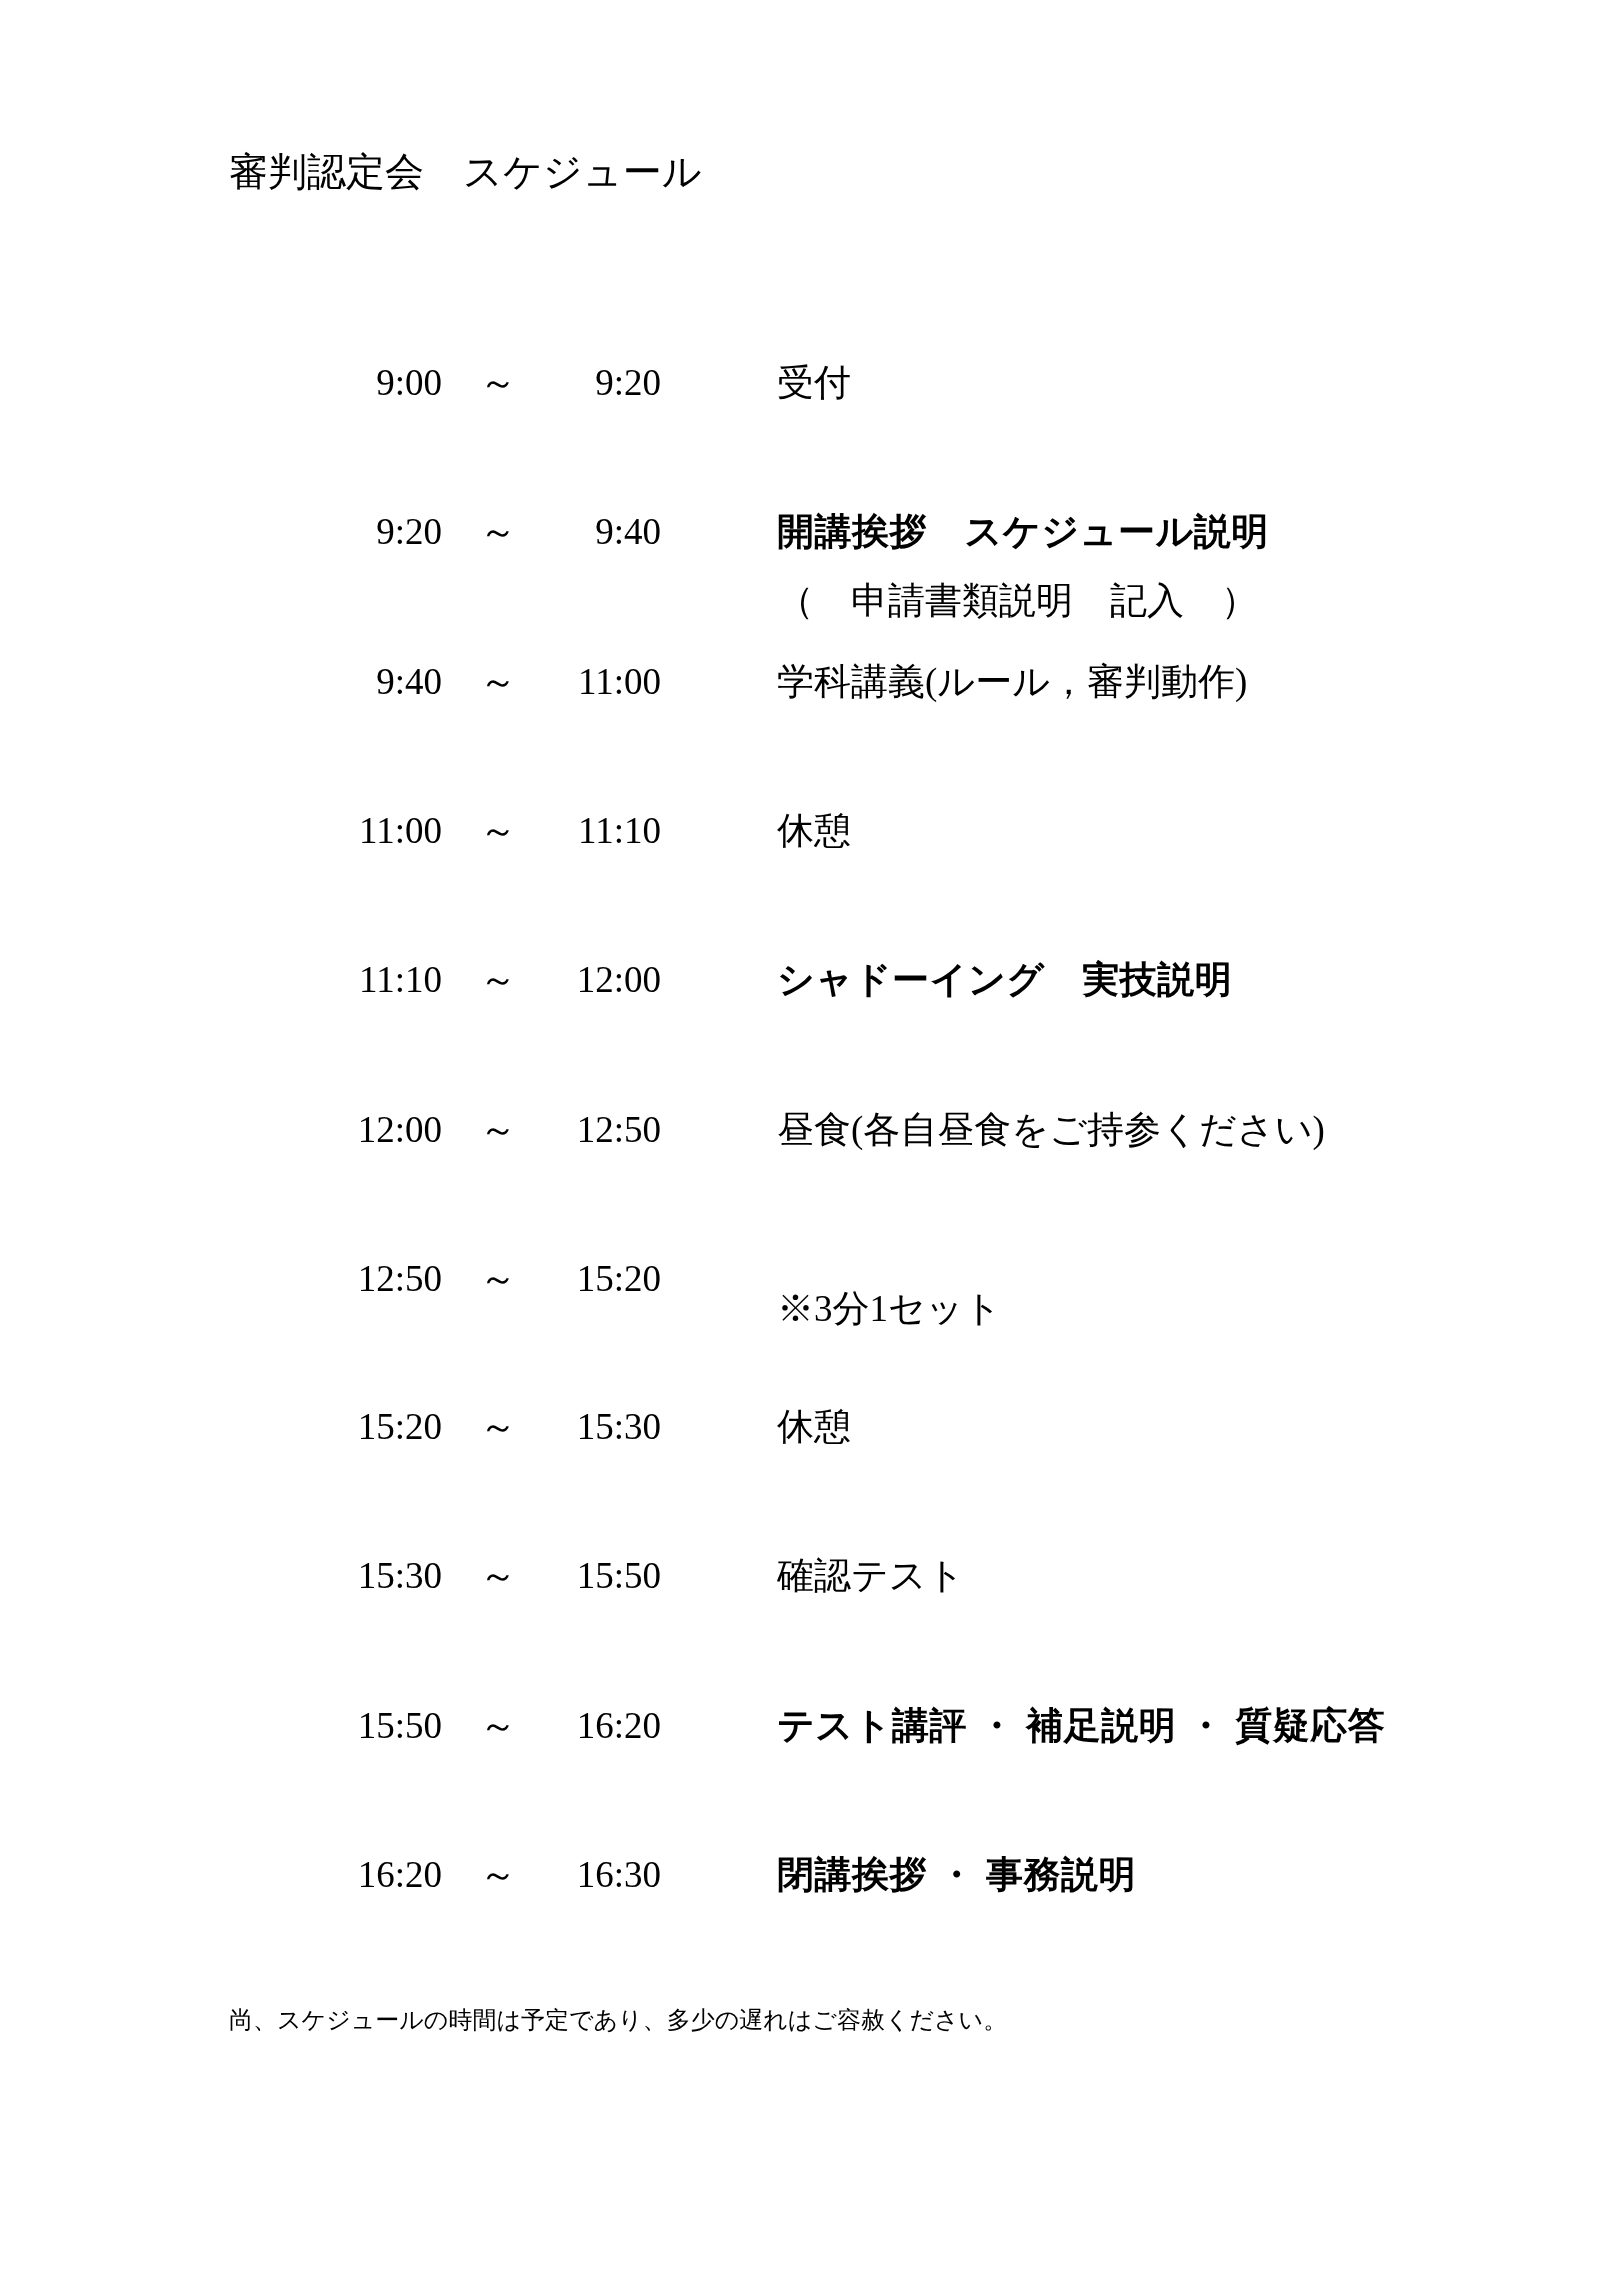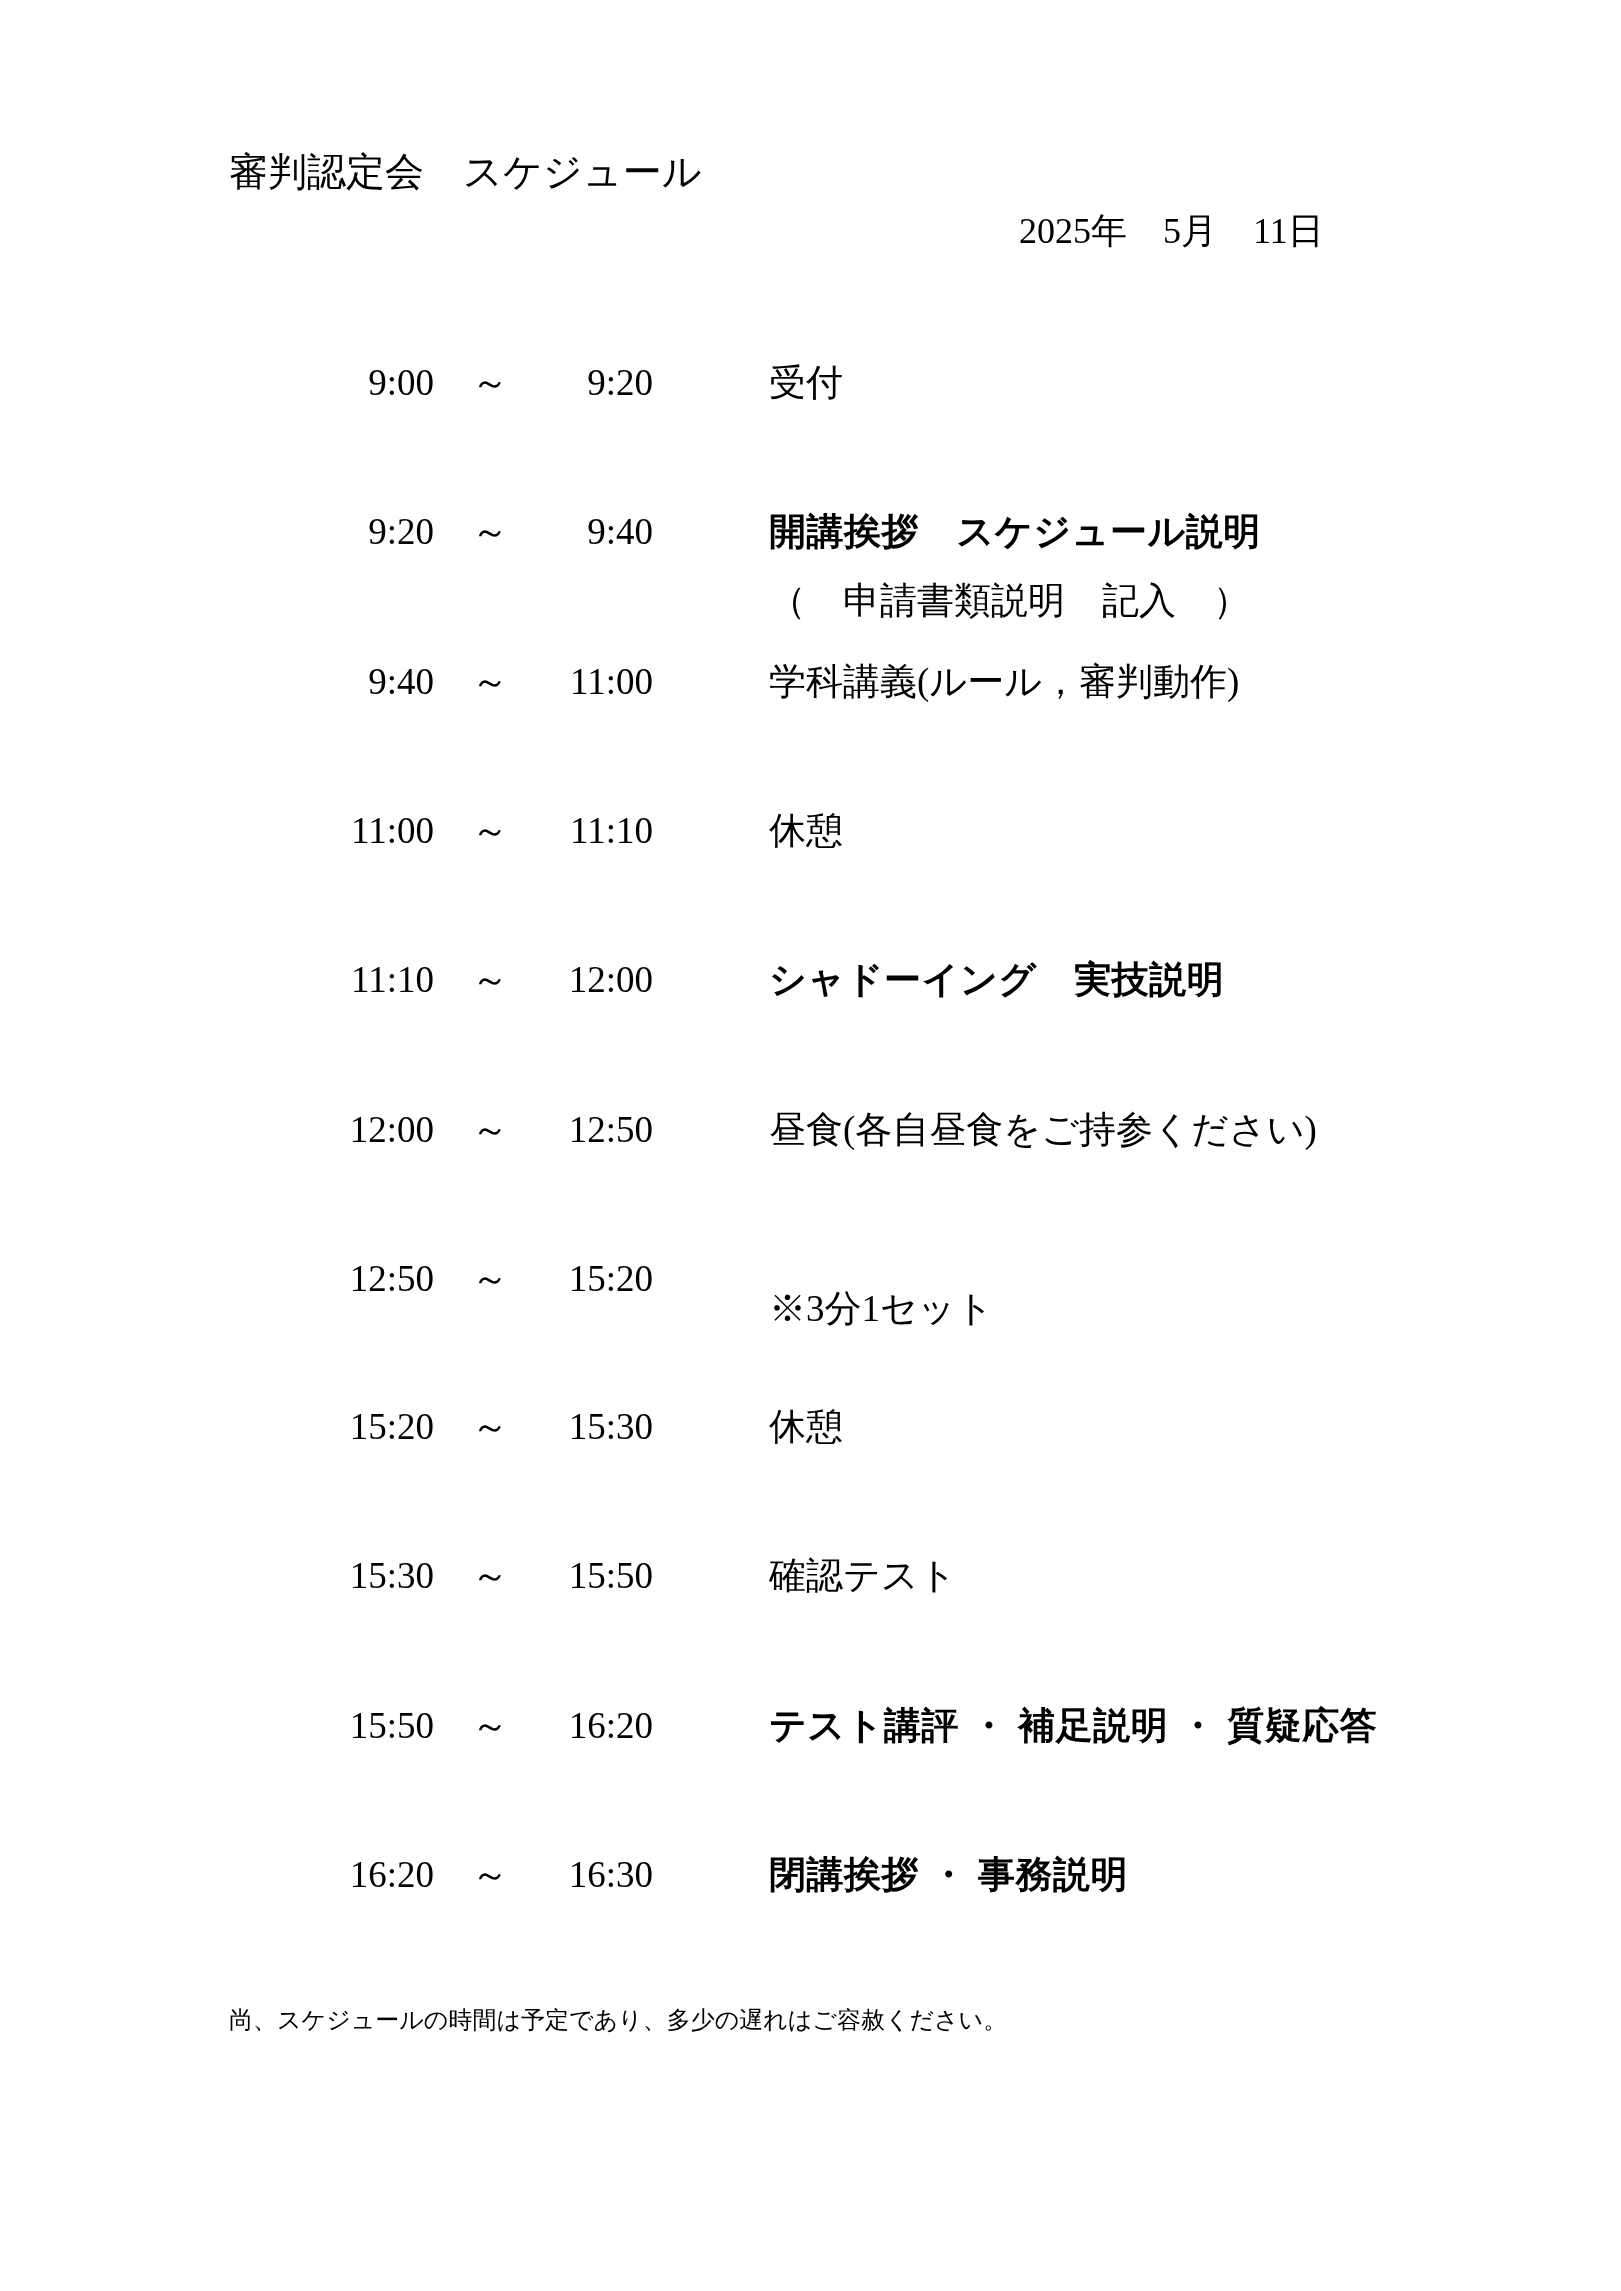--- a/index.html
+++ b/index.html
@@ -27,21 +27,21 @@
   .date-block {
     position: absolute;
     left: 1019px;
     top: 208px;
     font-size: 36px;
     line-height: 47px;
     white-space: nowrap;
   }
   .schedule {
     position: absolute;
-    left: 0;
+    left: 8px;
     top: 0;
     width: 1413px;
     height: 2292px;
   }
   .row {
     position: absolute;
     left: 0;
     width: 1621px;
     font-size: 37px;
     line-height: 39px;
@@ -93,21 +93,20 @@
   }
 </style>
 </head>
 <body>
 
 <div class="page">
 
   <div class="doc-title">審判認定会　スケジュール</div>
 
   <div class="date-block">
-    <div>2025年　5月　11日</div>
   </div>
 
   <div class="schedule" id="schedule-rows">
   <div class="row" style="top: 363px;">
     <span class="t-start">9:00</span>
     <span class="tilde">～</span>
     <span class="t-end">9:20</span>
     <span class="activity">
       <span>受付</span>
       

